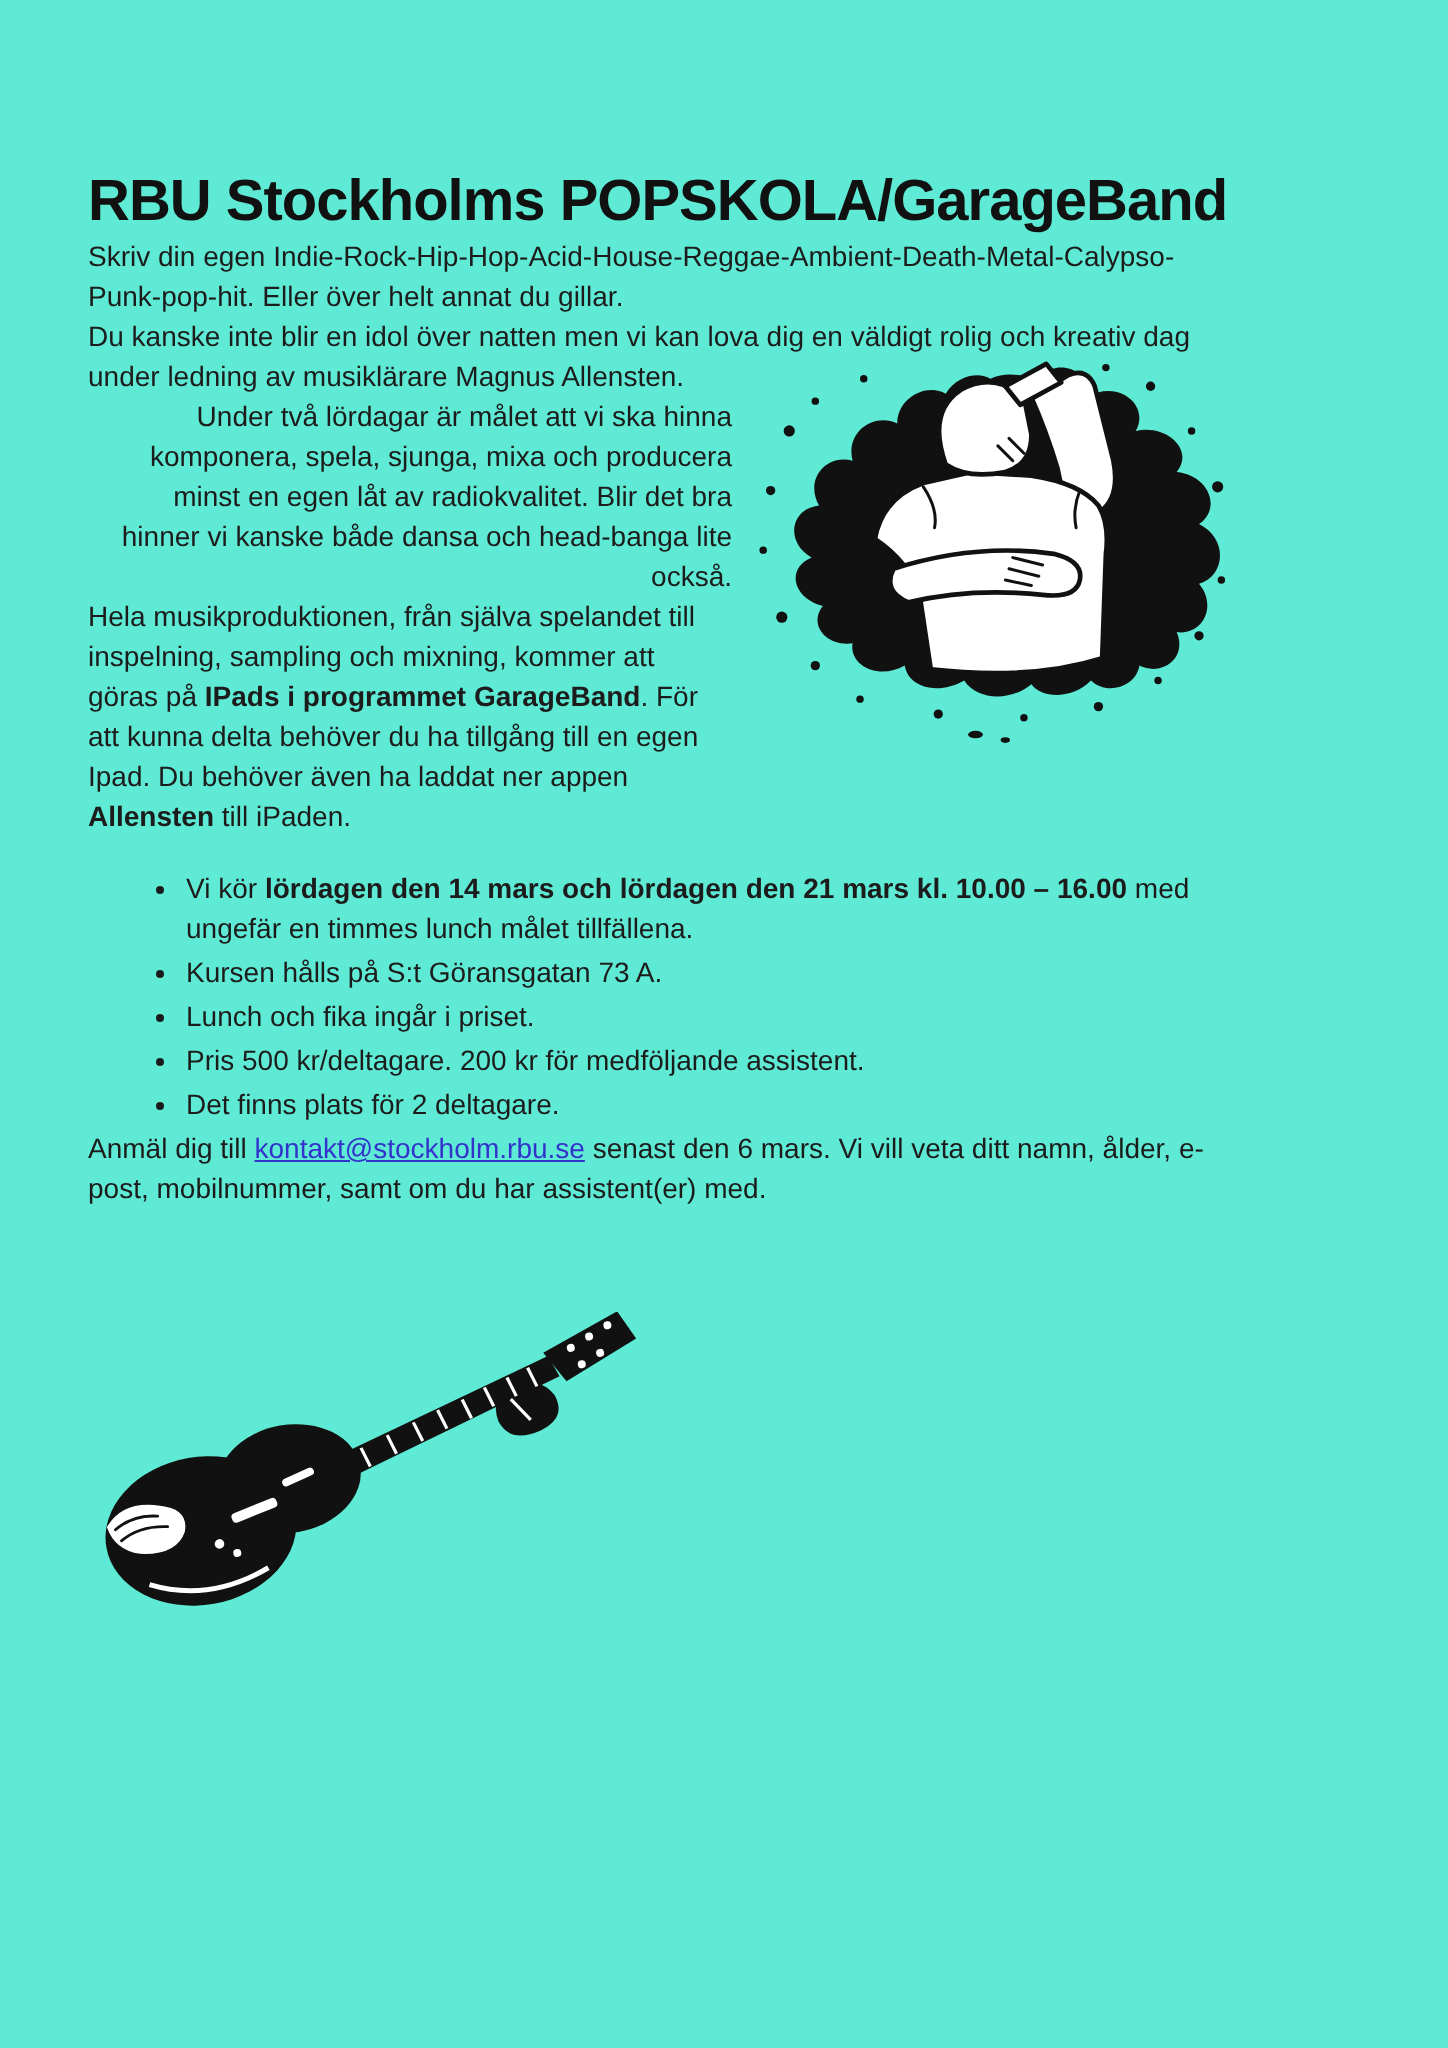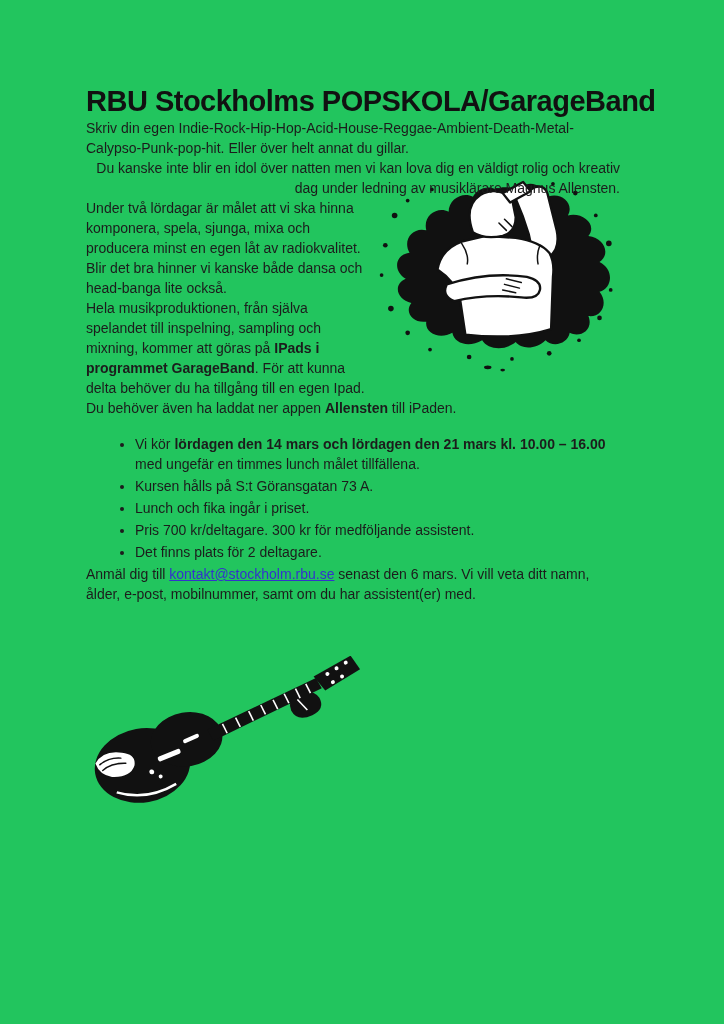--- a/index.html
+++ b/index.html
@@ -1,38 +1,38 @@
 <!DOCTYPE html>
 <html><head>
 <meta charset="utf-8">
 <style>
   html,body { margin:0; padding:0; background:#ffffff; }
   .page {
     position: relative;
     width: 724px; height: 1024px;
     box-sizing: border-box;
-    padding: 0 104px 0 86px;
-    background: #22c55e;
+    padding: 0 104px 0 44px;
+    background: #5eead4;
     font-family: "Liberation Sans", sans-serif;
     color: #1c1c1c;
     overflow: hidden;
   }
   .doc-title {
     margin: 0; padding-top: 84px;
     font-size: 29px; line-height: 34px;
     font-weight: 700; letter-spacing: -0.5px;
     color: #111;
     white-space: nowrap;
   }
   p.body-text {
     margin: 0; font-size: 14px; line-height: 20px;
   }
   .p-intro { margin-top: 38px; }
-  .p-idol  { margin-top: 14px; text-align: right; }
-  .p-goal  { margin-top: 14px; }
+  .p-idol  { margin-top: 14px; }
+  .p-goal  { margin-top: 14px; text-align: right; }
   .p-production { margin-top: 14px; }
   .b { font-weight: 700; }
   .splat-float {
     float: right;
     width: 244px; height: 210px;
     margin: -20px 0 6px 10px;
   }
   .splat-float svg { display:block; width:244px; height:196px; }
   ul.bullet-list {
     margin: 16px 0 0 0;
@@ -102,21 +102,21 @@
       </svg>
     </span><span>Under två lördagar är målet att vi ska hinna komponera, spela, sjunga, mixa och producera minst en egen låt av radiokvalitet. Blir det bra hinner vi kanske både dansa och head-banga lite också.</span>
   </p>
 
   <p class="body-text p-production"><span>Hela musikproduktionen, från själva spelandet till inspelning, sampling och mixning, kommer att göras på </span><span class="b">IPads i programmet GarageBand</span><span>. För att kunna delta behöver du ha tillgång till en egen Ipad. Du behöver även ha laddat ner appen </span><span class="b">Allensten</span><span> till iPaden.</span></p>
 
   <ul class="bullet-list">
     <li><span>Vi kör </span><span class="b">lördagen den 14 mars och lördagen den 21 mars kl. 10.00 – 16.00</span><span> med ungefär en timmes lunch målet tillfällena.</span></li>
     <li><span>Kursen hålls på S:t Göransgatan 73 A.</span></li>
     <li><span>Lunch och fika ingår i priset.</span></li>
-    <li><span>Pris 700 kr/deltagare. 300 kr för medföljande assistent.</span></li>
+    <li><span>Pris 500 kr/deltagare. 200 kr för medföljande assistent.</span></li>
     <li><span>Det finns plats för 2 deltagare.</span></li>
   </ul>
 
   <p class="body-text p-signup"><span>Anmäl dig till </span><a href="#" class="email-link">kontakt@stockholm.rbu.se</a><span> senast den 6 mars. Vi vill veta ditt namn, ålder, e-post, mobilnummer, samt om du har assistent(er) med.</span></p>
 
   <div class="guitar-wrap">
     <svg viewBox="0 0 282 150" xmlns="http://www.w3.org/2000/svg">
       <g transform="rotate(-10 70 105)">
         <g fill="#111111">
           <ellipse cx="50" cy="106" rx="48" ry="37"></ellipse>

